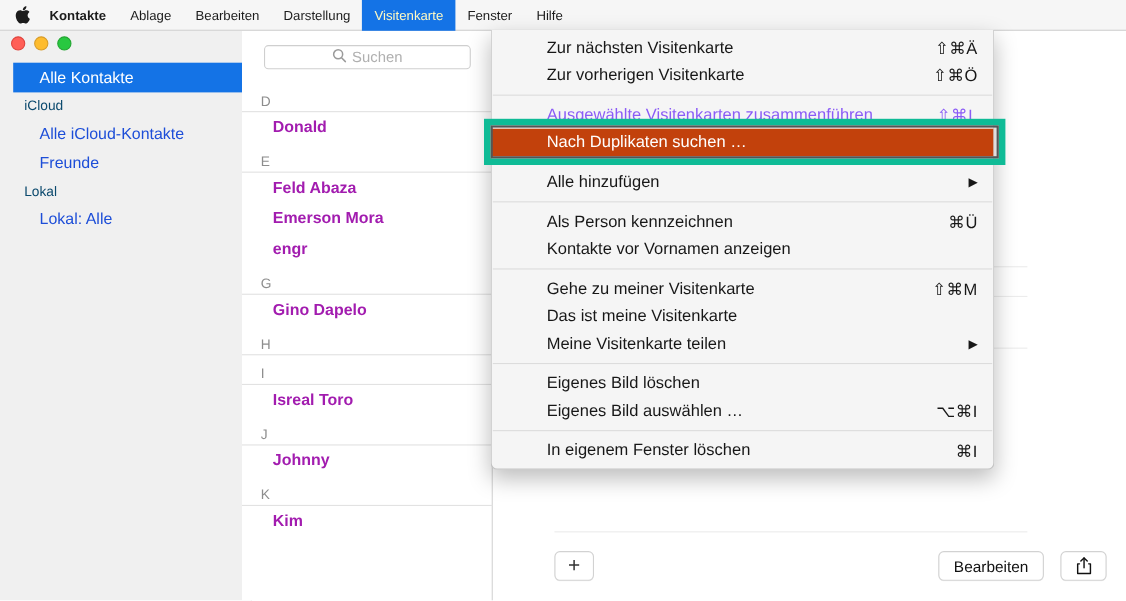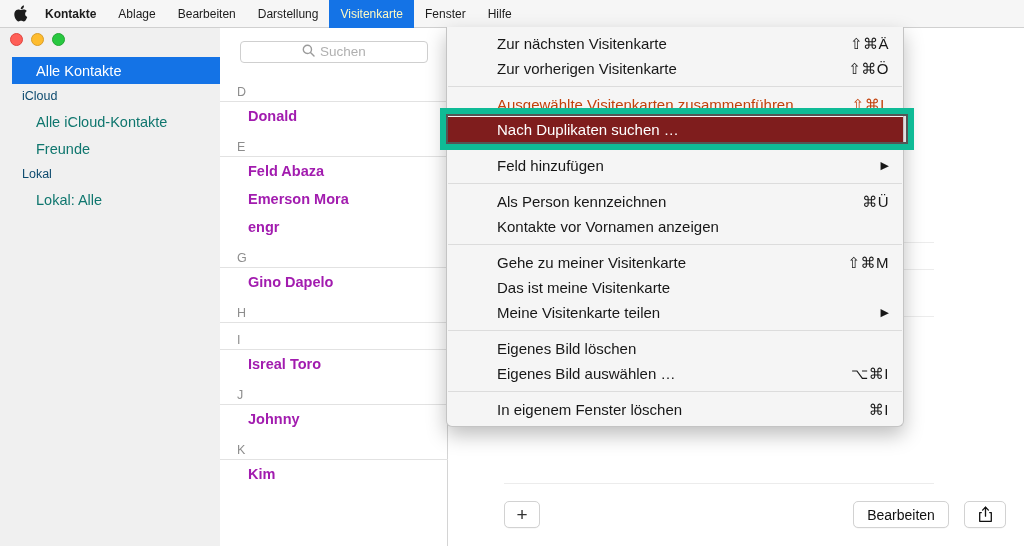--- a/index.html
+++ b/index.html
@@ -48,21 +48,21 @@
     position:absolute; left:10px; top:5px;
     display:flex; gap:8px; align-items:center;
   }
   .light { width:13px; height:13px; border-radius:50%; display:block; }
   .light.red { background:#ff5f57; border:0.5px solid #e0443e; }
   .light.yellow { background:#febc2e; border:0.5px solid #d89d2a; }
   .light.green { background:#28c840; border:0.5px solid #24a633; }
 
   .sb-row {
     height:27px; display:flex; align-items:center;
-    padding-left:24px; font-size:14.5px; color:#0f766e;
+    padding-left:24px; font-size:14.5px; color:#1d4ed8;
   }
   .sb-row.selected { background:#1473e6; color:#ffffff; }
   .sb-header {
     height:24px; display:flex; align-items:center;
     padding-left:10px; font-size:12.5px; color:#0c4a6e;
   }
   #sb-list { position:absolute; left:0; top:29px; width:229px;margin-left:12px; }
 
   
   #listcol {
@@ -128,22 +128,22 @@
     padding:0 14px 0 26px;
     font-size:15px; color:#171717;
     white-space:nowrap;
   }
   .mi .label { flex:1;margin-left:24px; }
   .mi .short {
     font-size:15px; color:#171717; letter-spacing:0.5px;
     min-width:46px; text-align:right;
   }
   .mi .arrow { font-size:11px; color:#171717; }
-  .mi.disabled .label, .mi.disabled .short { color:#c2410c; }
-  .mi.highlighted { background:#7f1d1d; }
+  .mi.disabled .label, .mi.disabled .short { color:#8b5cf6; }
+  .mi.highlighted { background:#c2410c; }
   .mi.highlighted .label, .mi.highlighted .short { color:#ffffff; }
   .mi-sep { height:1px; background:#dcdcdc; margin:5px 1px; }
 
   
   #hl-box {
     position:absolute; left:440px; top:108px; width:474px; height:42px;
     border:6px solid #0fbb96;
     z-index:60;
     pointer-events:none;
   }
@@ -257,21 +257,21 @@
       <div class="mi disabled">
         <span class="label">Ausgewählte Visitenkarten zusammenführen</span>
         <span class="short">⇧⌘L</span>
       </div>
       <div class="mi highlighted">
         <span class="label">Nach Duplikaten suchen …</span>
         <span class="short"></span>
       </div>
       <div class="mi-sep"></div>
       <div class="mi">
-        <span class="label">Feld hinzufügen</span>
+        <span class="label">Alle hinzufügen</span>
         <span class="arrow">▶</span>
       </div>
       <div class="mi-sep"></div>
       <div class="mi">
         <span class="label">Als Person kennzeichnen</span>
         <span class="short">⌘Ü</span>
       </div>
       <div class="mi">
         <span class="label">Kontakte vor Vornamen anzeigen</span>
         <span class="short"></span>

